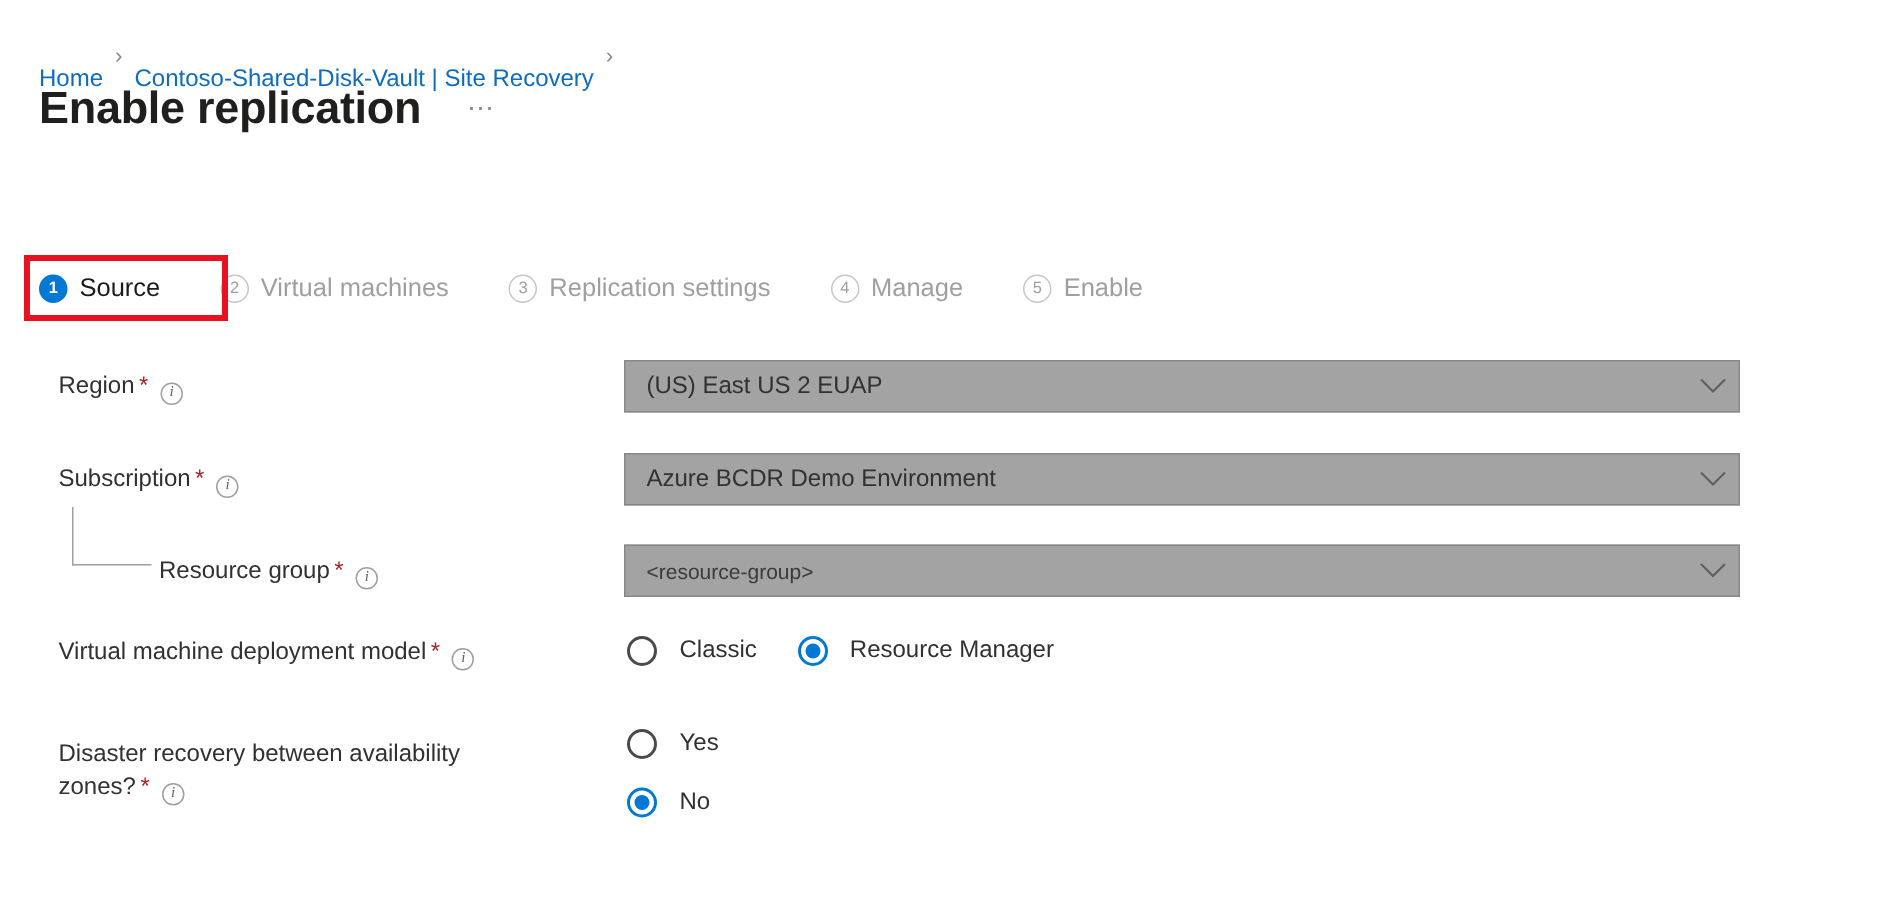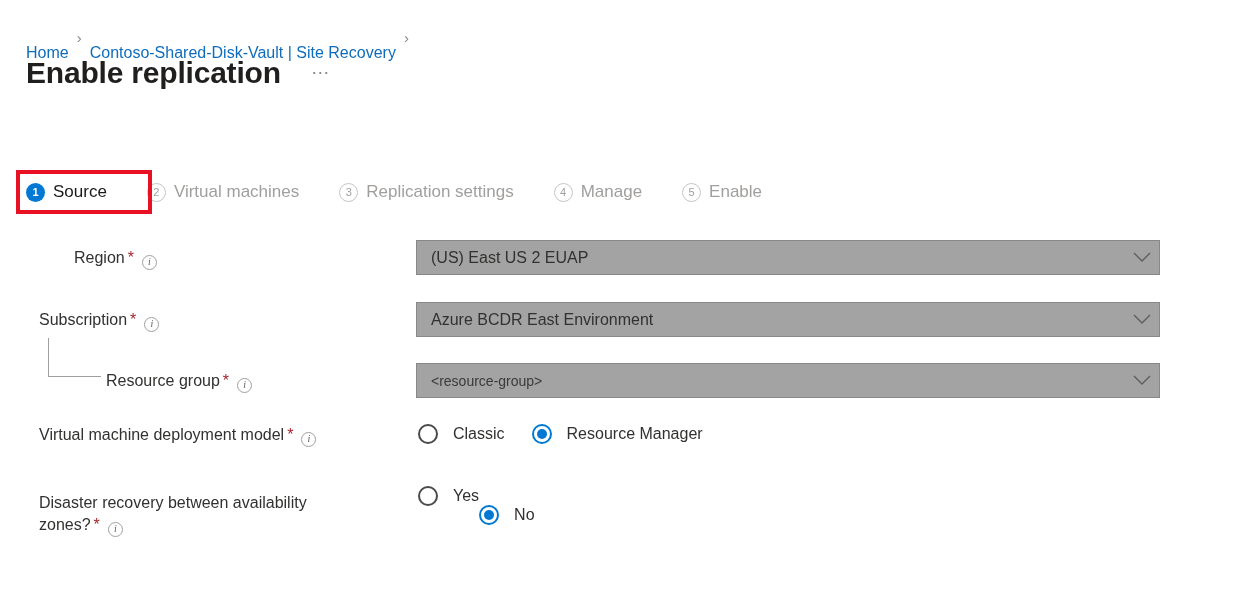--- a/index.html
+++ b/index.html
@@ -282,37 +282,37 @@
   </div>
 
   <div class="wizard-tab inactive">
     <span class="step-badge">5</span>
     <span class="step-label">Enable</span>
   </div>
 
 </div>
 <div id="source-tab-highlight"></div>
 
-<div class="field-label" style="top: 247px; margin-left: 35px;">
+<div class="field-label" style="top: 247px;">
   <span>Region</span><span class="req-star">*</span><span class="info-icon">i</span>
 </div>
 <div class="dropdown" style="top: 240px;">
   <span class="dd-value">(US) East US 2 EUAP</span>
   <span class="chevron">
     <svg width="18" height="11" viewBox="0 0 18 11">
         <polyline points="1,1 9,9 17,1" fill="none" stroke="#605e5c" stroke-width="1.4"></polyline>
       </svg>
   </span>
 </div>
 
 <div class="field-label" style="top: 309px;">
   <span>Subscription</span><span class="req-star">*</span><span class="info-icon">i</span>
 </div>
 <div class="dropdown" style="top: 302px;">
-  <span class="dd-value">Azure BCDR East Environment</span>
+  <span class="dd-value">Azure BCDR Demo Environment</span>
   <span class="chevron">
     <svg width="18" height="11" viewBox="0 0 18 11">
         <polyline points="1,1 9,9 17,1" fill="none" stroke="#605e5c" stroke-width="1.4"></polyline>
       </svg>
   </span>
 </div>
 
 <div id="rg-connector"></div>
 <div class="field-label indented" style="top: 370px;">
   <span>Resource group</span><span class="req-star">*</span><span class="info-icon">i</span>
@@ -337,21 +337,21 @@
   <div class="radio-option" style="margin-left: 27px;">
     <span class="radio-mark on"></span>
     <span class="radio-text">Resource Manager</span>
   </div>
 </div>
 
 <div class="field-label wrap" style="top: 492px;">
   <span>Disaster recovery between availability</span><br>
   <span>zones?</span><span class="req-star">*</span><span class="info-icon">i</span>
 </div>
-<div class="radio-group" style="left: 418px; top: 486px; flex-direction: row; align-items: flex-start;">
+<div class="radio-group" style="left: 418px; top: 486px; flex-direction: column; align-items: flex-start;">
   <div class="radio-option">
     <span class="radio-mark off"></span>
     <span class="radio-text">Yes</span>
   </div>
   <div class="radio-option" style="margin-top: 19px;">
     <span class="radio-mark on"></span>
     <span class="radio-text">No</span>
   </div>
 </div>
 

